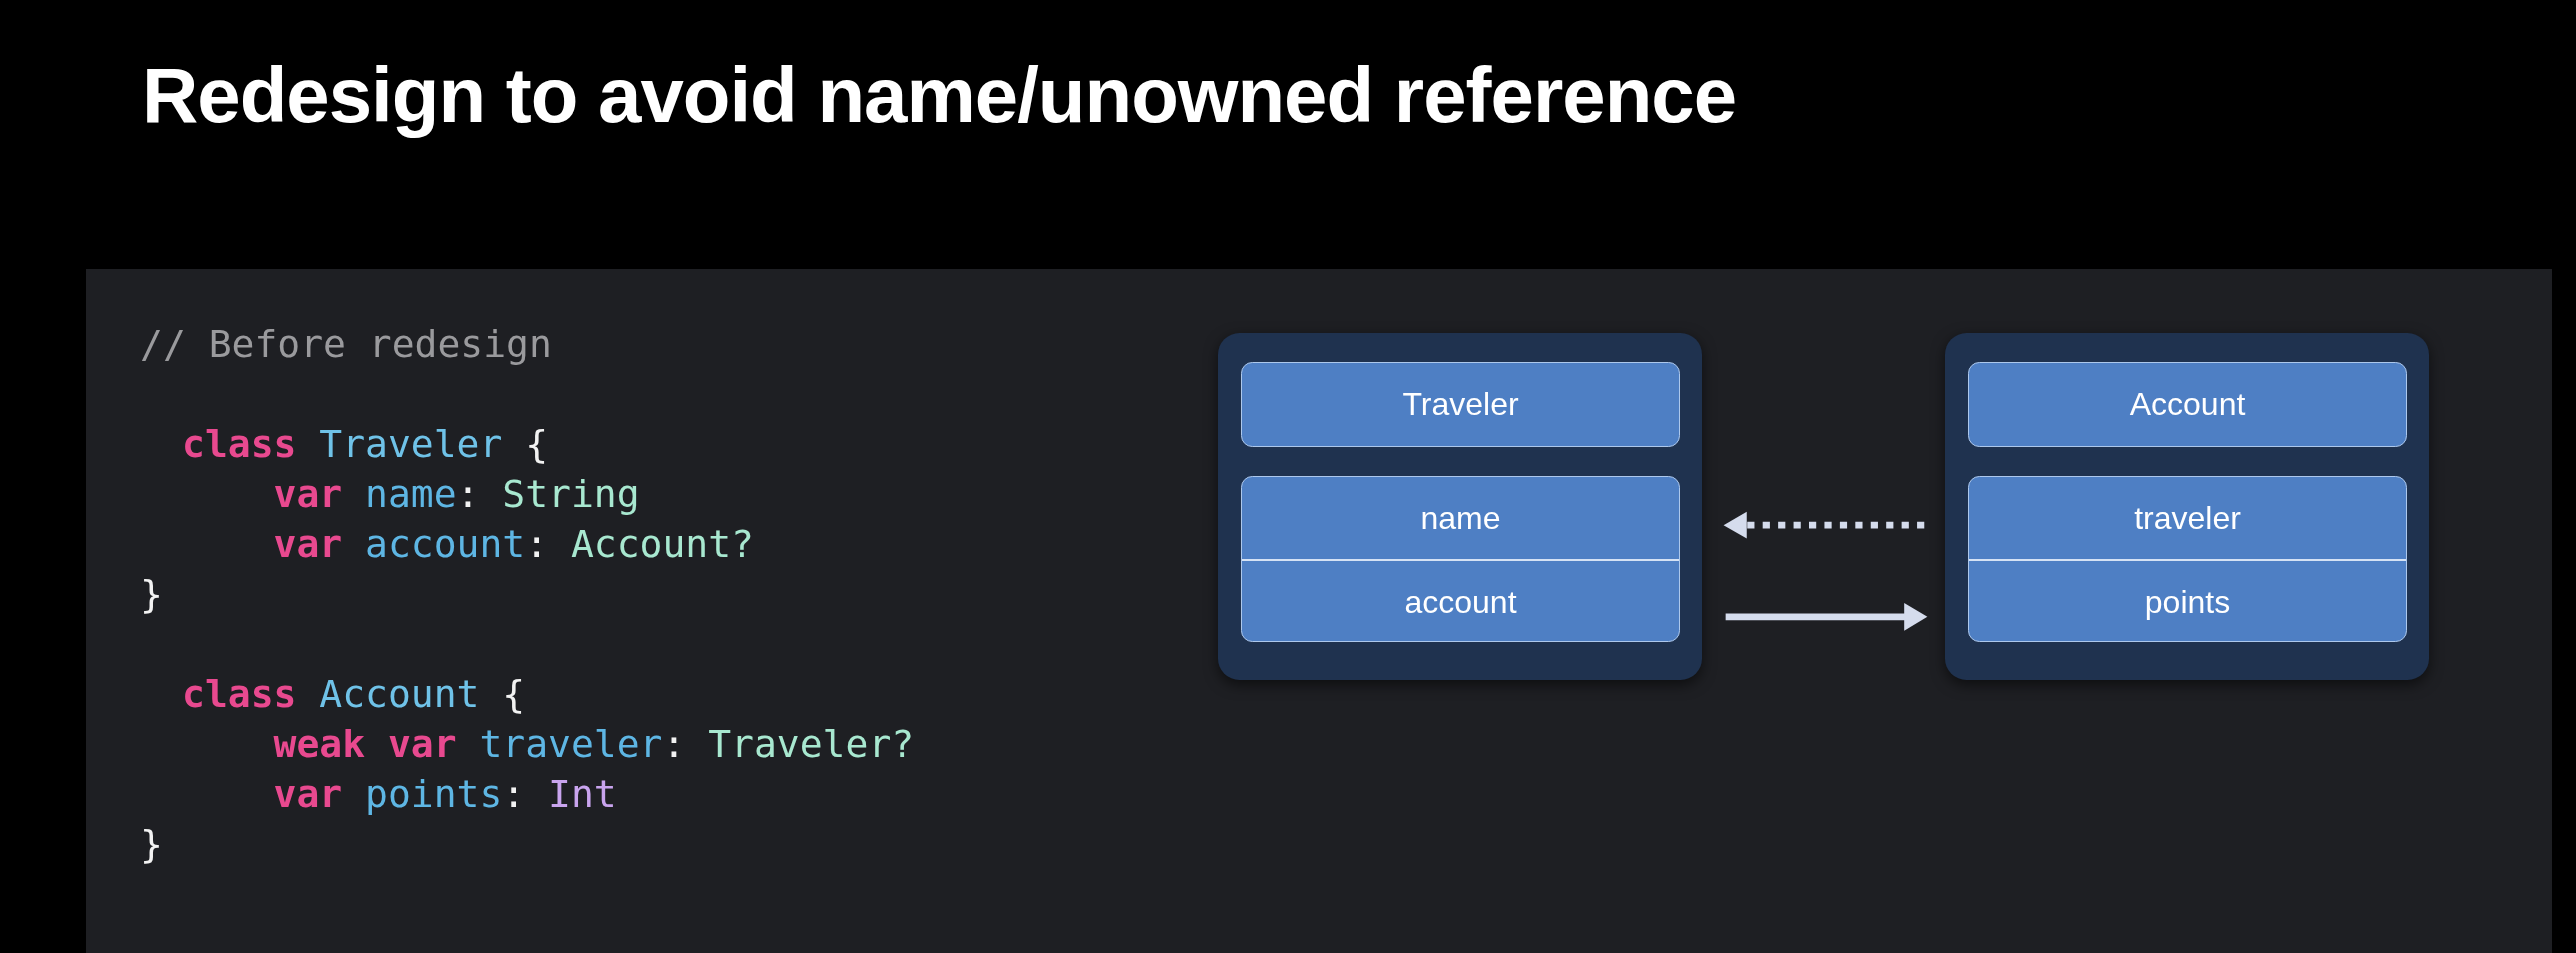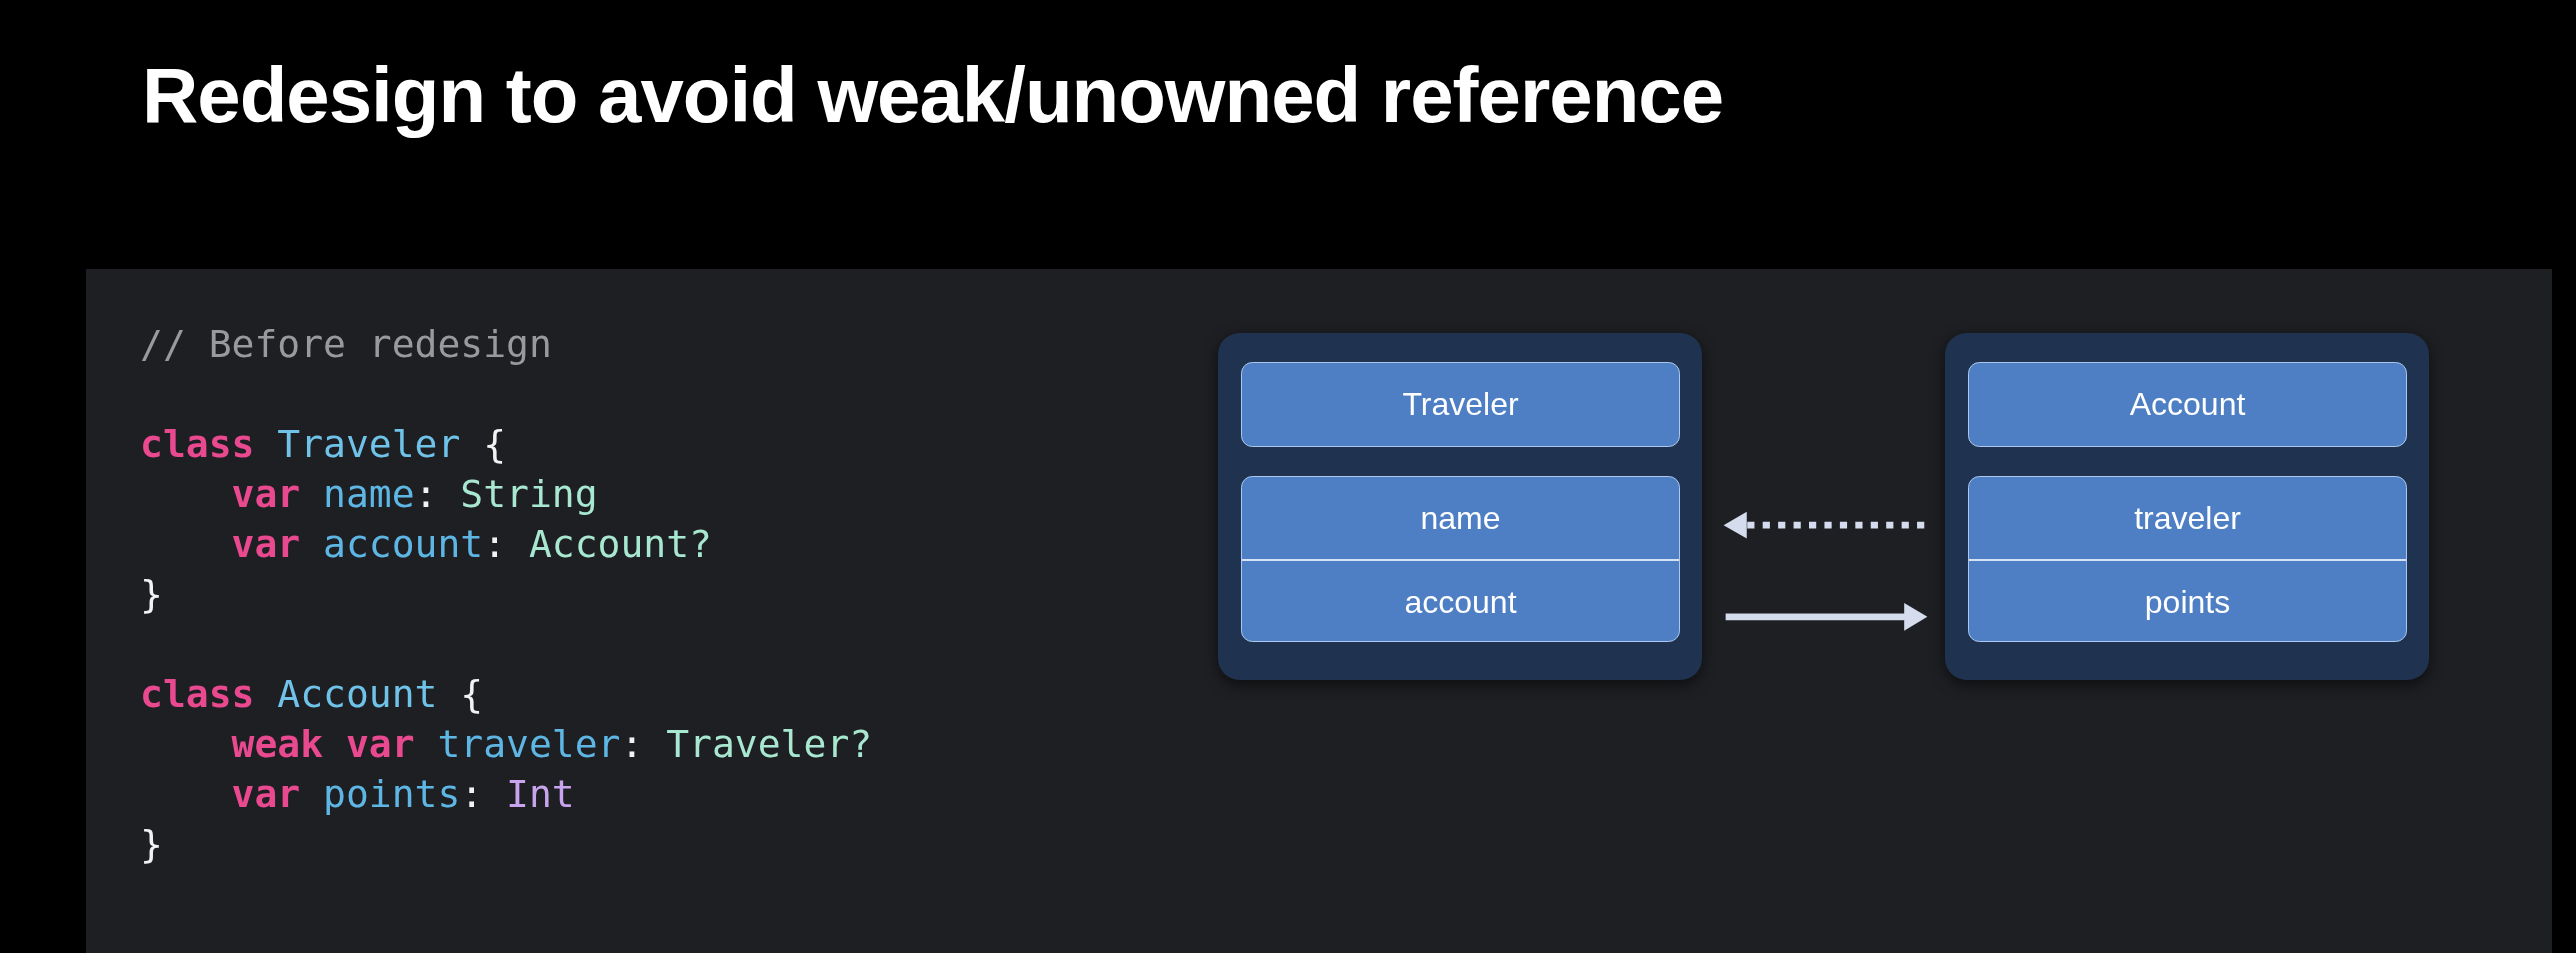--- a/index.html
+++ b/index.html
@@ -46,21 +46,21 @@
     top: 50px;
     font-family: "DejaVu Sans Mono", "Liberation Mono", monospace;
     font-size: 38px;
     line-height: 50px;
     white-space: pre;
     letter-spacing: 0px;
   }
   .code-line { height: 50px; }
 
   .tok-comment { color: #9a9a9d; }
-  .tok-keyword { color: #e8498f; font-weight: bold; }
+  .tok-keyword { color: #e8498f; font-weight: bold; margin-left: 42px; }
   .tok-type    { color: #6fc2e8; }
   .tok-prop    { color: #5eb6e4; }
   .tok-ret     { color: #a8e8d0; }
   .tok-int     { color: #c9a4ee; }
   .tok-plain   { color: #f2f2f2; }
 
   
   .diagram { position: absolute; left: 0; top: 0; width: 2638px; height: 953px; }
 
   .uml-container {
@@ -119,21 +119,21 @@
     left: 1703px;
     top: 484px;
     width: 247px;
     height: 175px;
     overflow: visible;
   }
 </style>
 </head>
 <body>
 
-<div class="slide-title">Redesign to avoid weak/unowned reference</div>
+<div class="slide-title">Redesign to avoid name/unowned reference</div>
 
 <div class="code-panel">
   <div class="code-block" id="code-block"><div class="code-line"><span class="tok-comment" style="color: rgb(154, 154, 157);">// Before redesign</span></div><div class="code-line"><span class="tok-plain" style="color: rgb(242, 242, 242);"> </span></div><div class="code-line"><span class="tok-keyword" style="color: rgb(232, 73, 143);">class</span><span class="tok-plain" style="color: rgb(242, 242, 242);"> </span><span class="tok-type" style="color: rgb(111, 194, 232);">Traveler</span><span class="tok-plain" style="color: rgb(242, 242, 242);"> {</span></div><div class="code-line"><span class="tok-plain" style="color: rgb(242, 242, 242);">    </span><span class="tok-keyword" style="color: rgb(232, 73, 143);">var</span><span class="tok-plain" style="color: rgb(242, 242, 242);"> </span><span class="tok-prop" style="color: rgb(94, 182, 228);">name</span><span class="tok-plain" style="color: rgb(242, 242, 242);">: </span><span class="tok-ret" style="color: rgb(168, 232, 208);">String</span></div><div class="code-line"><span class="tok-plain" style="color: rgb(242, 242, 242);">    </span><span class="tok-keyword" style="color: rgb(232, 73, 143);">var</span><span class="tok-plain" style="color: rgb(242, 242, 242);"> </span><span class="tok-prop" style="color: rgb(94, 182, 228);">account</span><span class="tok-plain" style="color: rgb(242, 242, 242);">: </span><span class="tok-ret" style="color: rgb(168, 232, 208);">Account?</span></div><div class="code-line"><span class="tok-plain" style="color: rgb(242, 242, 242);">}</span></div><div class="code-line"><span class="tok-plain" style="color: rgb(242, 242, 242);"> </span></div><div class="code-line"><span class="tok-keyword" style="color: rgb(232, 73, 143);">class</span><span class="tok-plain" style="color: rgb(242, 242, 242);"> </span><span class="tok-type" style="color: rgb(111, 194, 232);">Account</span><span class="tok-plain" style="color: rgb(242, 242, 242);"> {</span></div><div class="code-line"><span class="tok-plain" style="color: rgb(242, 242, 242);">    </span><span class="tok-keyword" style="color: rgb(232, 73, 143);">weak var</span><span class="tok-plain" style="color: rgb(242, 242, 242);"> </span><span class="tok-prop" style="color: rgb(94, 182, 228);">traveler</span><span class="tok-plain" style="color: rgb(242, 242, 242);">: </span><span class="tok-ret" style="color: rgb(168, 232, 208);">Traveler?</span></div><div class="code-line"><span class="tok-plain" style="color: rgb(242, 242, 242);">    </span><span class="tok-keyword" style="color: rgb(232, 73, 143);">var</span><span class="tok-plain" style="color: rgb(242, 242, 242);"> </span><span class="tok-prop" style="color: rgb(94, 182, 228);">points</span><span class="tok-plain" style="color: rgb(242, 242, 242);">: </span><span class="tok-int" style="color: rgb(201, 164, 238);">Int</span></div><div class="code-line"><span class="tok-plain" style="color: rgb(242, 242, 242);">}</span></div></div>
 </div>
 
 <div class="diagram">
 
   <div class="uml-container uml-left">
     <div class="uml-header">Traveler</div>
     <div class="uml-body">

